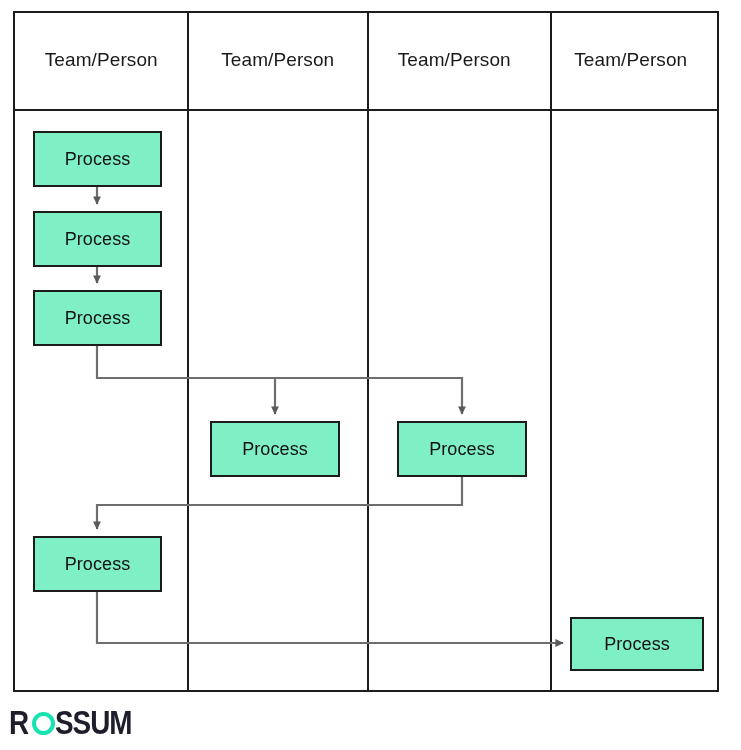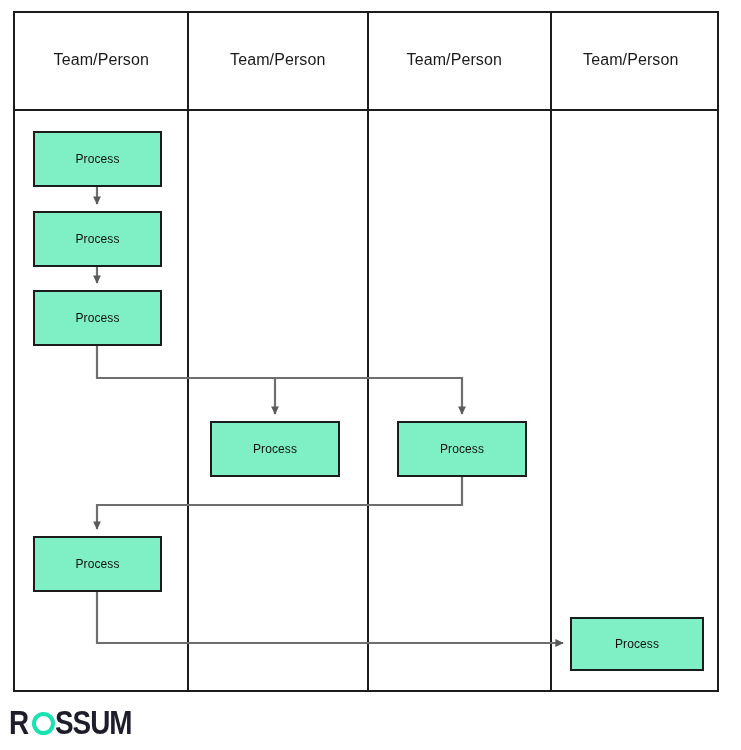--- a/index.html
+++ b/index.html
@@ -60,35 +60,35 @@
     width: 706px;
     height: 98px;
     display: flex;
     box-sizing: border-box;
   }
   .lane-header-cell {
     flex: 1 1 0;
     display: flex;
     align-items: center;
     justify-content: center;
-    font-size: 16px;
+    font-size: 19px;
     color: #1a1a1a;
     letter-spacing: 0.1px;
     user-select: none;
   }
 
   
   .process-box {
     position: absolute;
     box-sizing: border-box;
     border: 2px solid #1c1c1c;
     display: flex;
     align-items: center;
     justify-content: center;
-    font-size: 12px;
+    font-size: 18px;
     color: #111111;
     letter-spacing: 0.1px;
     user-select: none;
   }
 
   
   #connector-layer {
     position: absolute;
     left: 0;
     top: 0;

